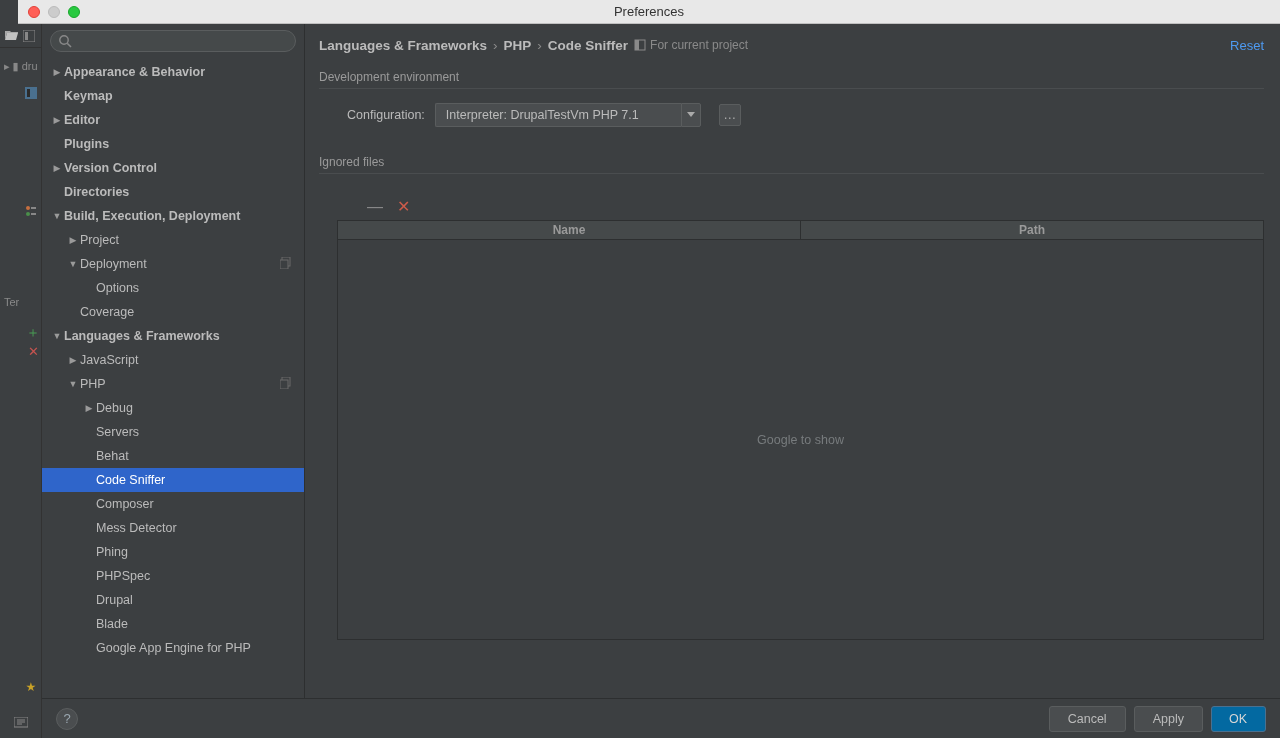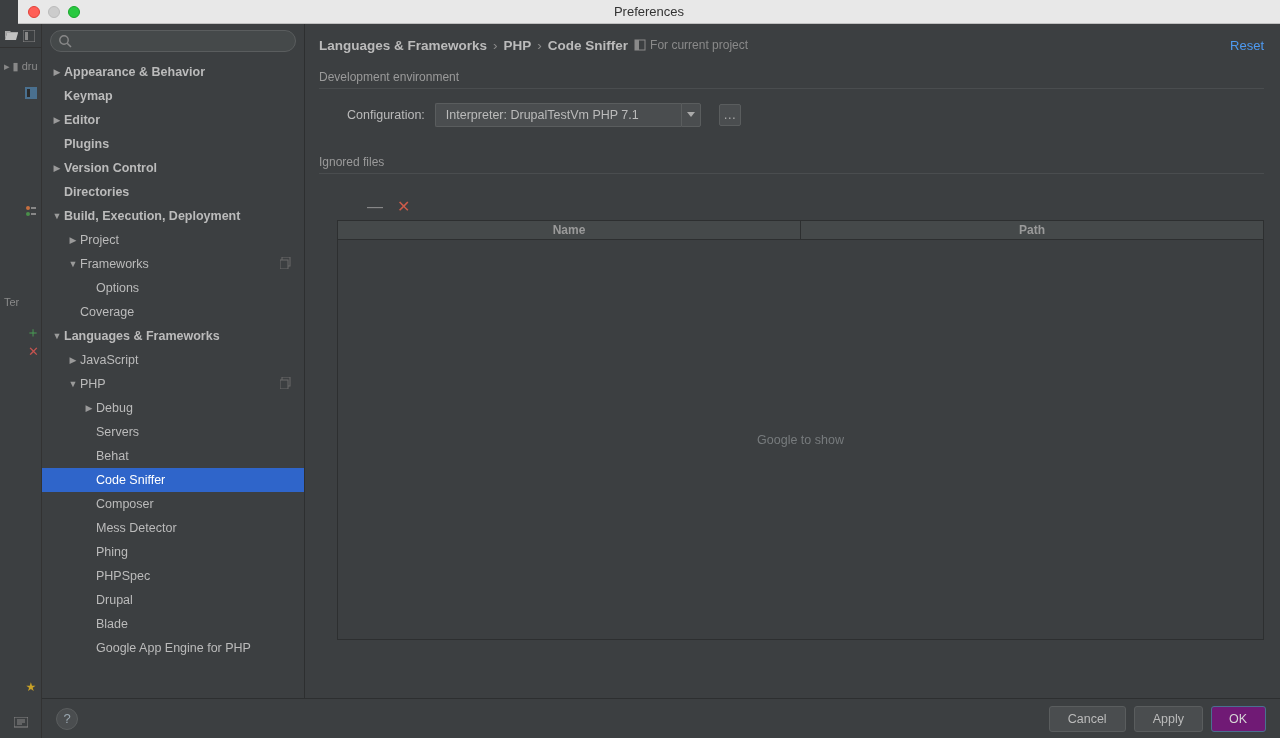--- a/index.html
+++ b/index.html
@@ -68,21 +68,21 @@
 .table-header { display:flex; height:20px; background:#45494a; border:1px solid #2d2f30; font-size:12px; color:#9a9a9a; }
 .table-header .th { flex:1; display:flex; align-items:center; justify-content:center; border-right:1px solid #2d2f30;font-weight:bold; }
 .table-header .th:last-child { border-right:none; }
 .table-body { flex:1; border:1px solid #2d2f30; border-top:none; background:#3c3f41; display:flex; align-items:center; justify-content:center; color:#777b7d; font-size:12.5px; max-height: 400px; }
 
 
 .footer { position:absolute; left:42px; right:0; bottom:0; height:40px; background:#3c3f41; border-top:1px solid #2d2f30; display:flex; align-items:center; padding:0 14px; }
 .help-btn { width:22px; height:22px; border-radius:50%; background:#4a4d4f; border:1px solid #5a5d5e; color:#9aa7b0; display:flex; align-items:center; justify-content:center; font-size:13px; cursor:pointer; }
 .footer-spacer { flex:1; }
 .btn { height:26px; padding:0 18px; margin-left:8px; border:1px solid #5a5d5e; background:#4a4d4f; color:#bbbbbb; font-size:12.5px; border-radius:3px; cursor:pointer; display:flex; align-items:center; }
-.btn.primary { background:#701a75; border-color:#4a708f; color:#d6d6d6;padding-left:17px; }
+.btn.primary { background:#0369a1; border-color:#4a708f; color:#d6d6d6;padding-left:17px; }
 
 
 .bg-snip { position:absolute; left:4px; font-size:11px; color:#8a8a8a; white-space:nowrap; overflow:hidden; width:38px; text-overflow:clip; }
 .plus-green { color:#499c54; font-size:14px; }
 .x-red { color:#c75450; font-size:13px; }
 
 svg { display:block; }
 </style>
 </head>
 <body>
@@ -204,21 +204,21 @@
         <div class="tree-row ind-0 bold">
           <span class="disclosure">▼</span>
           <span class="label">Build, Execution, Deployment</span>
         </div>
         <div class="tree-row ind-1">
           <span class="disclosure">▶</span>
           <span class="label">Project</span>
         </div>
         <div class="tree-row ind-1">
           <span class="disclosure">▼</span>
-          <span class="label">Frameworks</span>
+          <span class="label">Deployment</span>
           <span class="copy-badge">
             <svg width="12" height="12" viewBox="0 0 12 12">
               <rect x="2" y="0" width="8" height="9" fill="none" stroke="#6a6a6a"></rect>
               <rect x="0" y="3" width="8" height="9" fill="#3c3f41" stroke="#6a6a6a"></rect>
             </svg>
           </span>
         </div>
         <div class="tree-row ind-2">
           <span class="disclosure"></span>
           <span class="label">Options</span>

